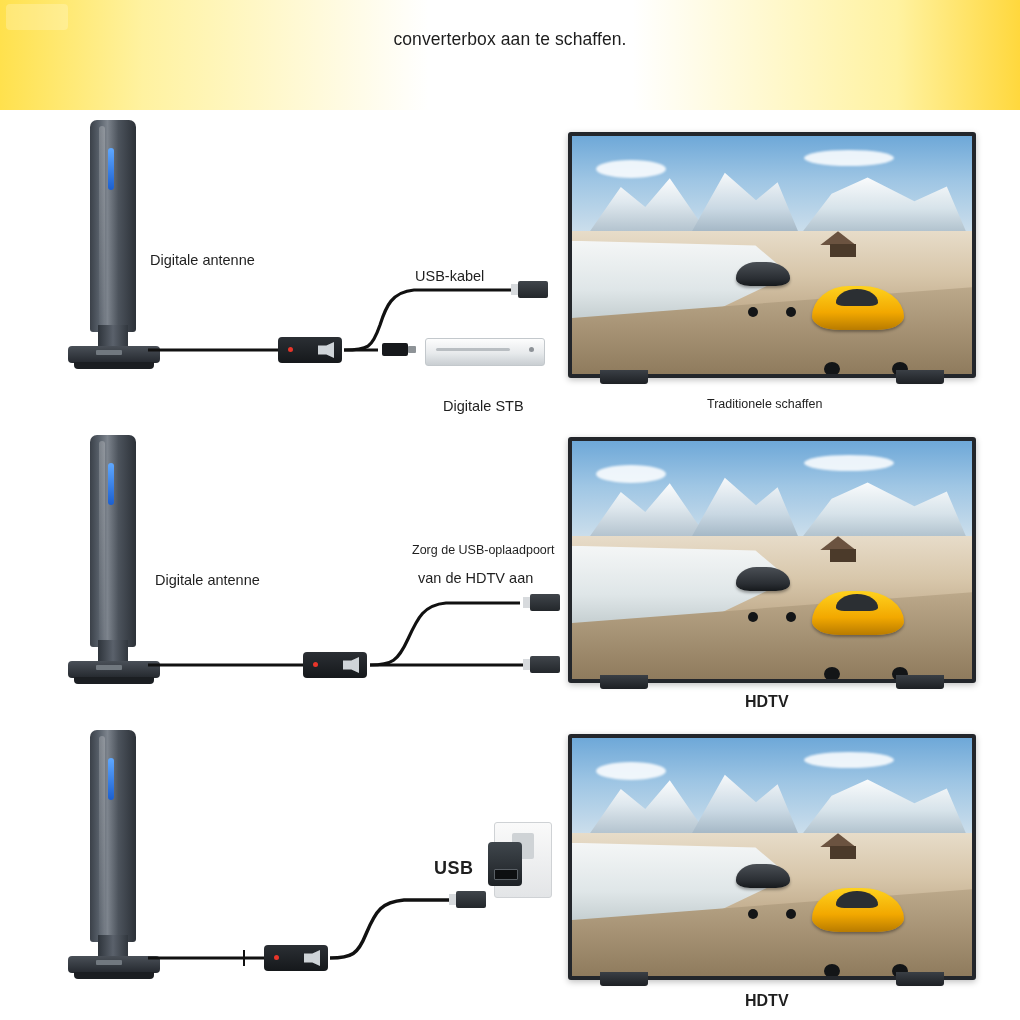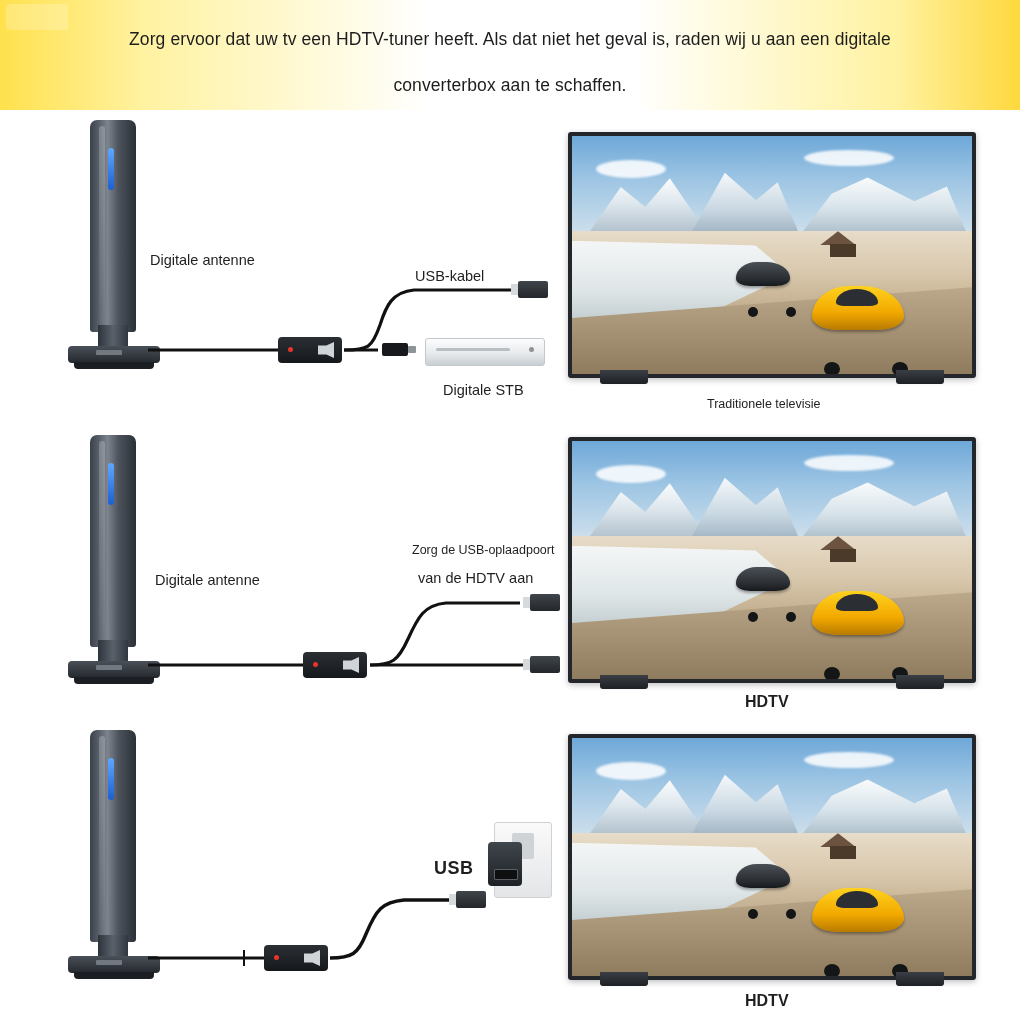--- a/index.html
+++ b/index.html
@@ -311,21 +311,20 @@
     border-radius: 4px;
     background: rgba(255,255,255,.22);
   }
 </style>
 </head>
 <body>
 
 <div class="banner">
   <div class="corner-mark"></div>
   <div class="banner-inner">
-    <div class="banner-line">Zorg ervoor dat uw tv een HDTV-tuner heeft. Als dat niet het geval is, raden wij u aan een digitale</div>
     <div class="banner-line">converterbox aan te schaffen.</div>
   </div>
 </div>
 
 <div class="panel" id="panel1">
 
   <div class="antenna" style="left:68px; top:10px; width:92px; height:250px;">
     <div class="ant-body"></div>
     <div class="ant-led"></div>
     <div class="ant-neck"></div>
@@ -375,22 +374,22 @@
 
   <div class="usb-plug" style="left:518px; top:171px;"></div>
 
   <div class="stb" style="left:425px; top:228px;">
     <div class="slot"></div>
     <div class="dot"></div>
   </div>
 
   <div class="label" style="left:150px; top:142px;">Digitale antenne</div>
   <div class="label" style="left:415px; top:158px;">USB-kabel</div>
-  <div class="label" style="left:443px; top:272px;">Digitale STB</div>
-  <div class="label small" style="left:707px; top:287px;">Traditionele televisie</div>
+  <div class="label" style="left:443px; top:288px;">Digitale STB</div>
+  <div class="label small" style="left:707px; top:287px;">Traditionele schaffen</div>
 </div>
 
 <div class="panel" id="panel2">
 
   <div class="antenna" style="left:68px; top:10px; width:92px; height:250px;">
     <div class="ant-body"></div>
     <div class="ant-led"></div>
     <div class="ant-neck"></div>
     <div class="ant-base"></div>
     <div class="ant-base2"></div>

